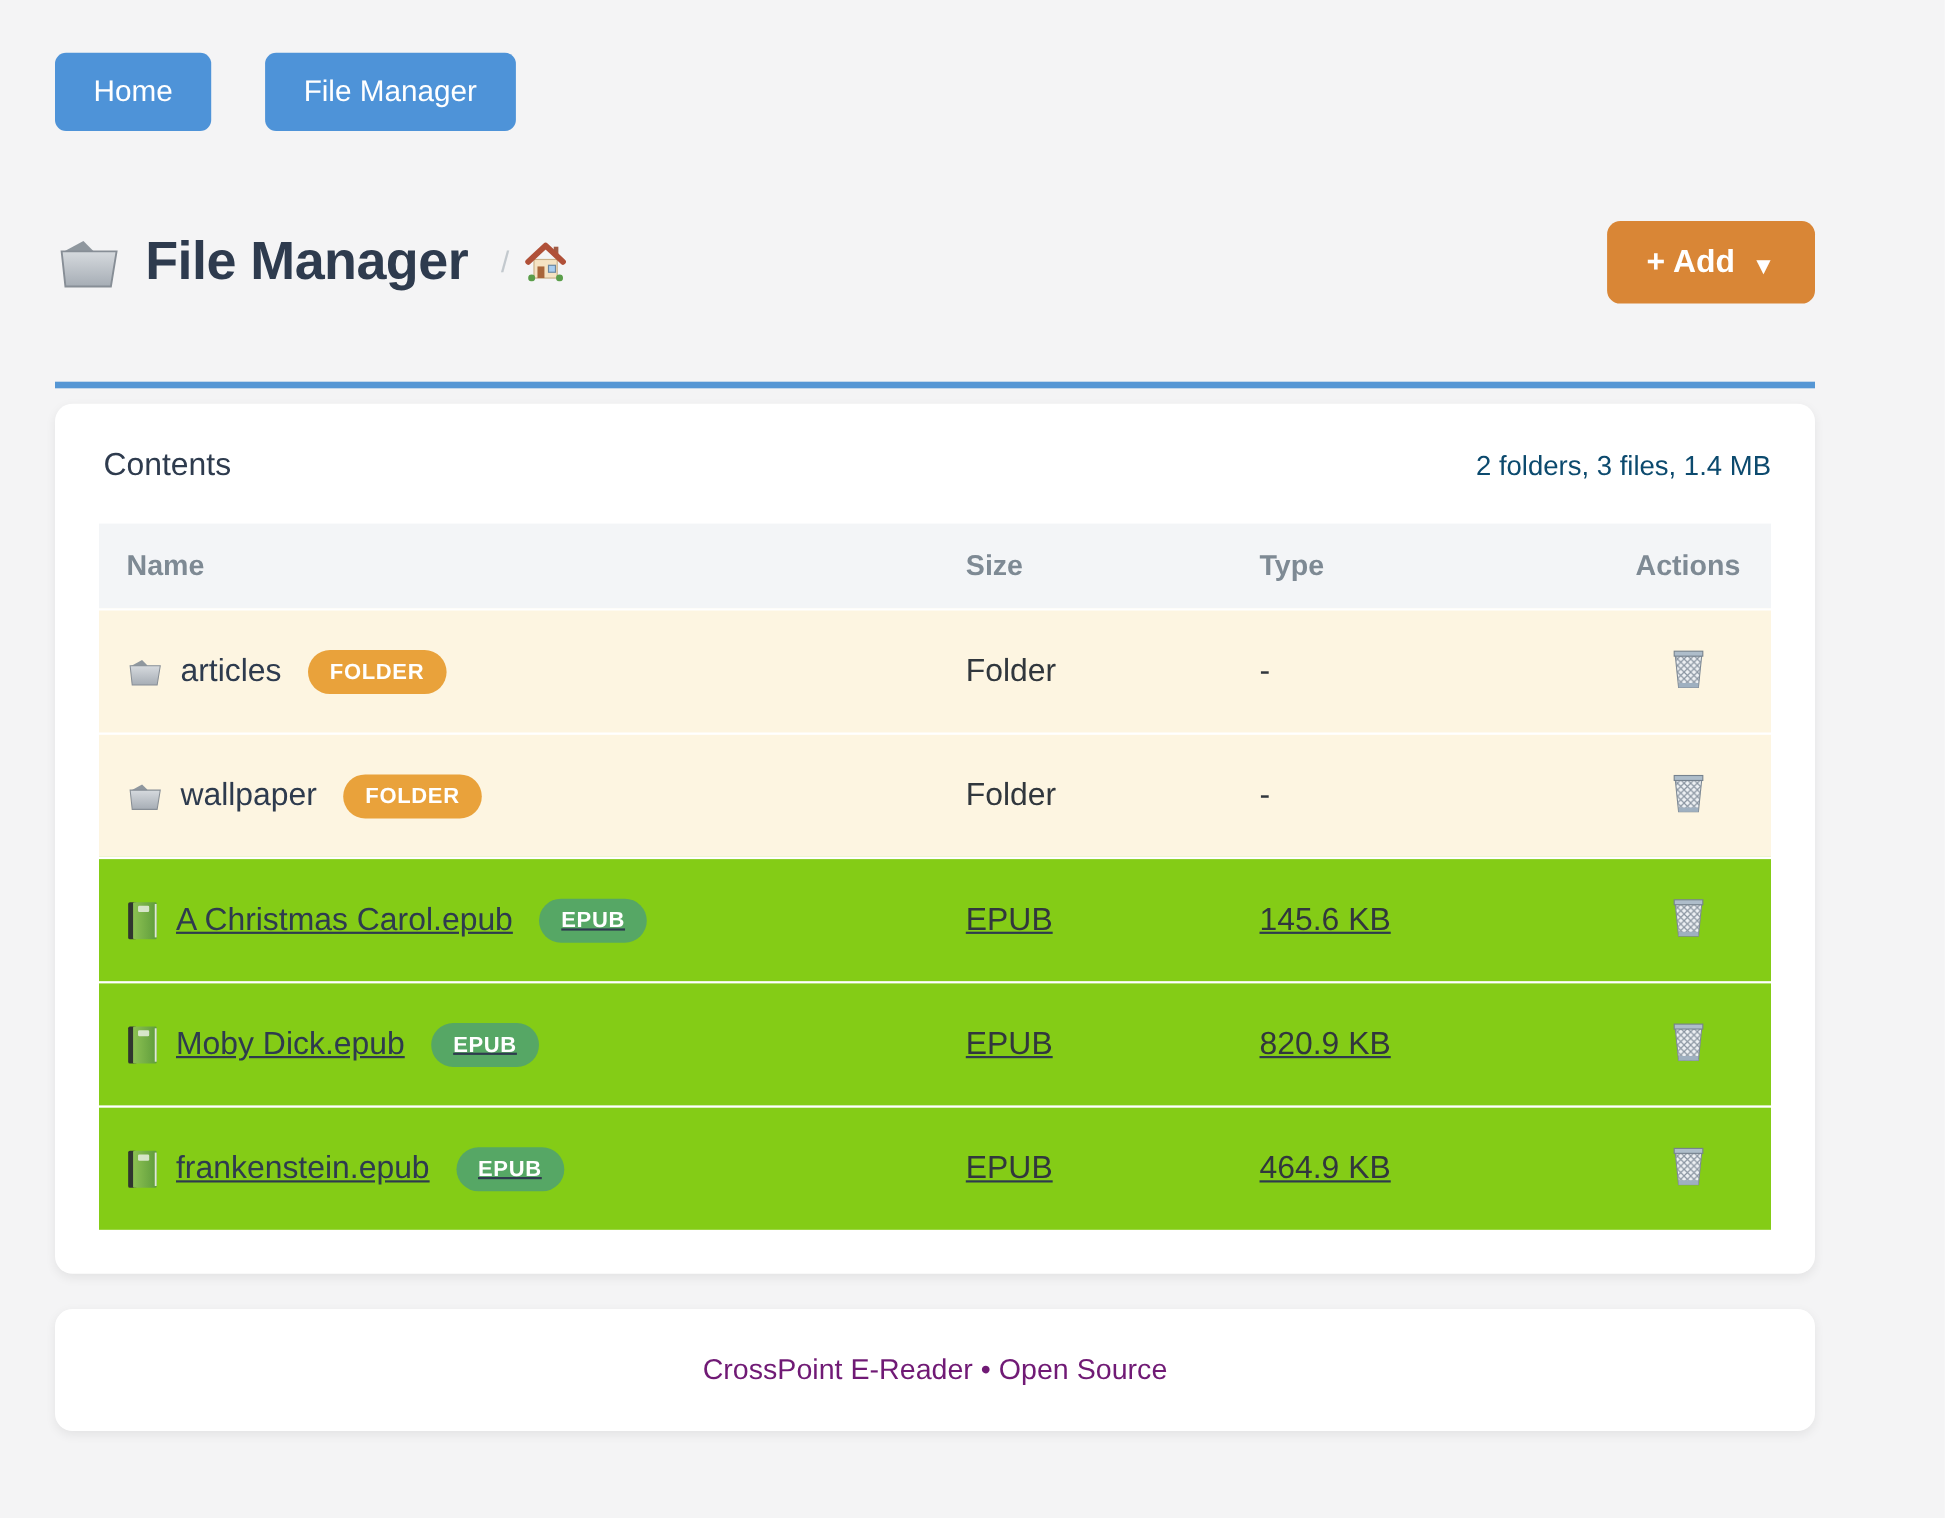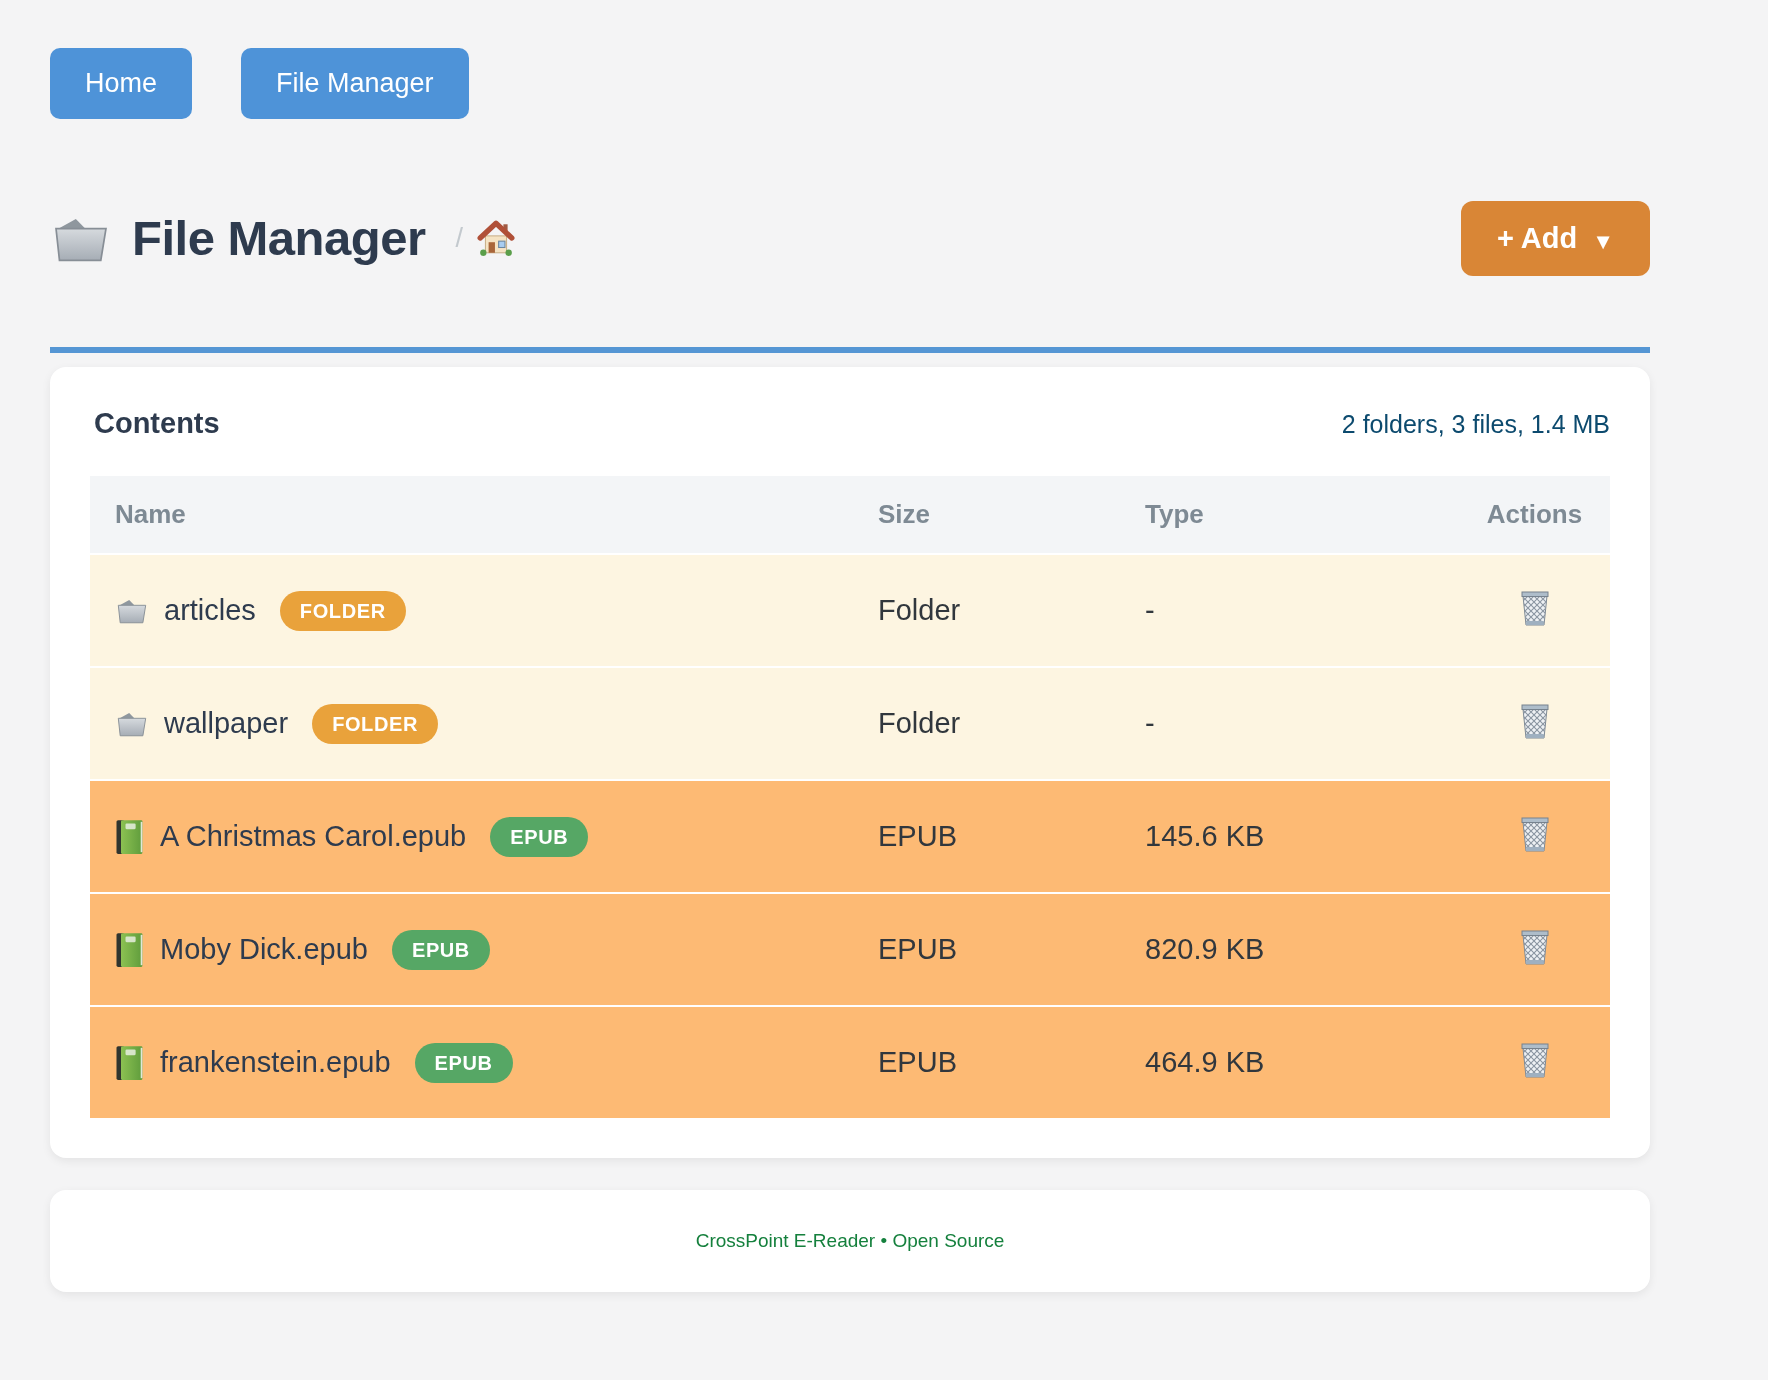--- a/index.html
+++ b/index.html
@@ -53,41 +53,41 @@
 
   
   .card {
     margin-top:14px;
     background:#ffffff;
     border-radius:16px;
     box-shadow:0 3px 10px rgba(0,0,0,0.07);
     padding:40px 40px 40px 40px;
   }
   .card-head { display:flex; align-items:baseline; padding-left:4px; }
-  .card-title { font-size:29px; font-weight:bold; color:#2e3b4e;text-align:right; }
+  .card-title { font-size:29px; font-weight:normal; color:#2e3b4e;text-align:right; }
   .card-summary { margin-left:auto; font-size:25px; color:#0c4a6e; }
 
   .ftable { margin-top:36px; width:100%; }
   .trow {
     display:grid;
     grid-template-columns:1fr 223px 282px 151px;
     align-items:center;
     gap:44px;
   }
   .thead { background:#f3f5f7; }
   .thead .cell {
     font-size:26px; font-weight:bold; color:#7e8a94;
     padding-top:23px; padding-bottom:23px;
   }
   .cell-name { padding-left:25px; display:flex; align-items:center; }
   .cell-type, .cell-size { padding-left:12px; }
   .cell-actions { text-align:center; }
   .drow { height:113px; border-top:2px solid #ffffff; font-size:29px; }
   .row-folder { background:#fdf5e1; }
-  .row-epub { background:#fdba74; }
+  .row-epub { background:#84cc16;text-decoration:underline; }
   .file-icon svg { display:block; }
   .name-link { margin-left:15px; color:#2e3b4e; cursor:pointer; }
   .badge {
     margin-left:24px;
     display:inline-block;
     font-size:20px; font-weight:bold; letter-spacing:0.6px;
     color:#ffffff; line-height:1;
     padding:10px 20px; border-radius:999px;
   }
   .badge-folder { background:#e9a23b; }
@@ -101,21 +101,21 @@
 
   
   .footer-card {
     margin-top:32px;
     background:#ffffff;
     border-radius:16px;
     box-shadow:0 3px 10px rgba(0,0,0,0.07);
     padding:40px 0;
     text-align:center;
   }
-  .footer-text { font-size:19px; color:#15803d; }
+  .footer-text { font-size:26px; color:#701a75; }
   .svg-defs { position:absolute; width:0; height:0; }
 </style>
 </head>
 <body>
 
 <svg class="svg-defs" aria-hidden="true">
   <defs>
     <linearGradient id="fgrad" x1="0" y1="0" x2="0" y2="1">
       <stop offset="0" stop-color="#d6dade"></stop>
       <stop offset="1" stop-color="#a6adb5"></stop>

